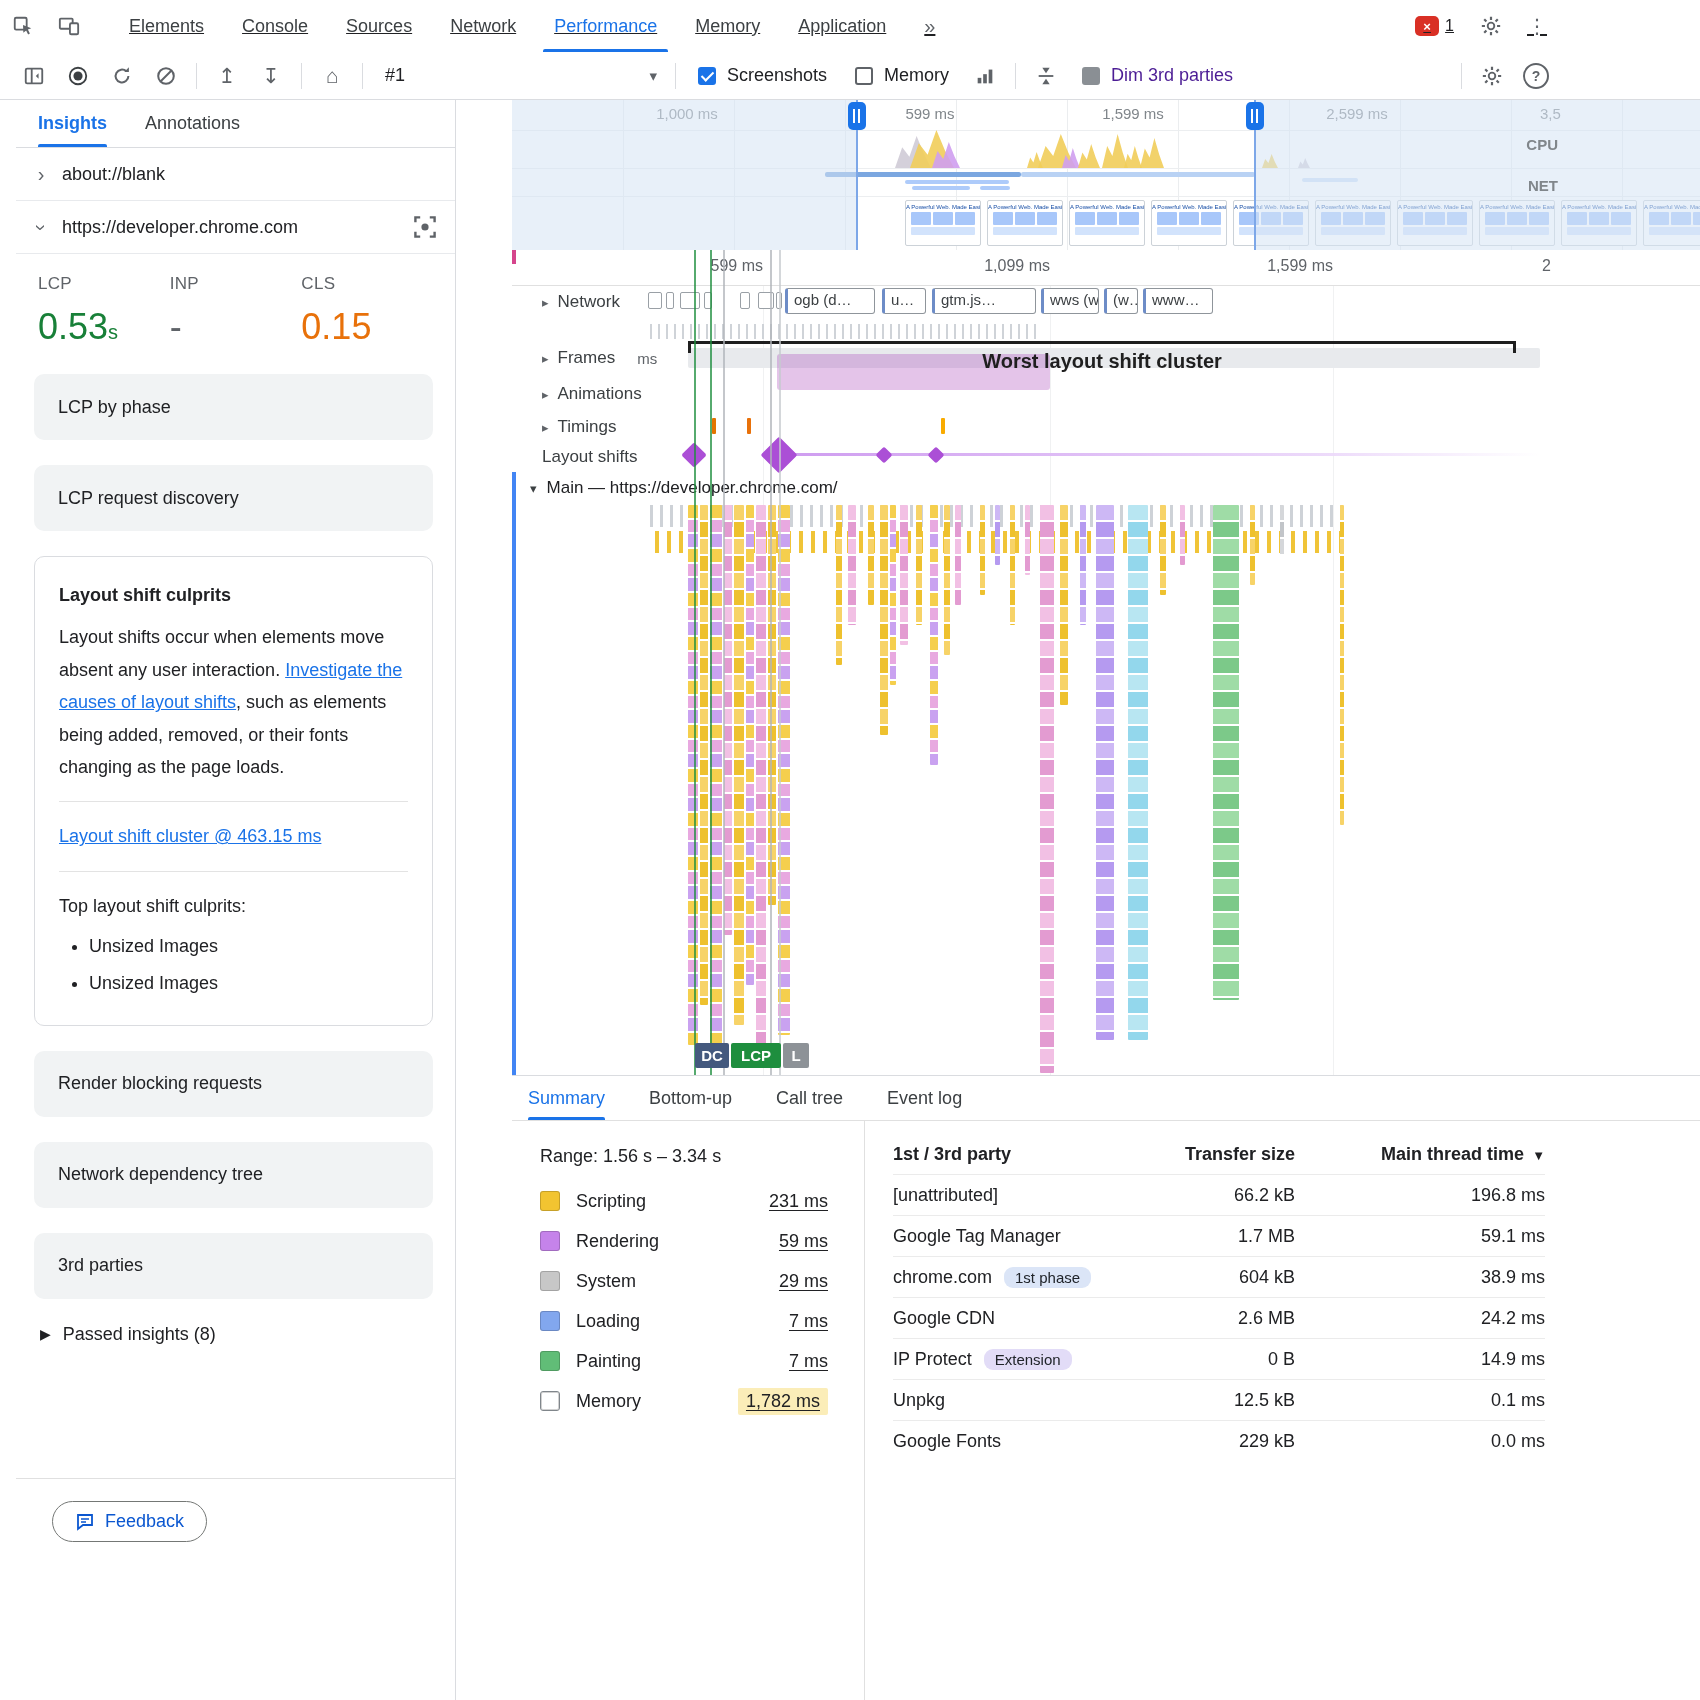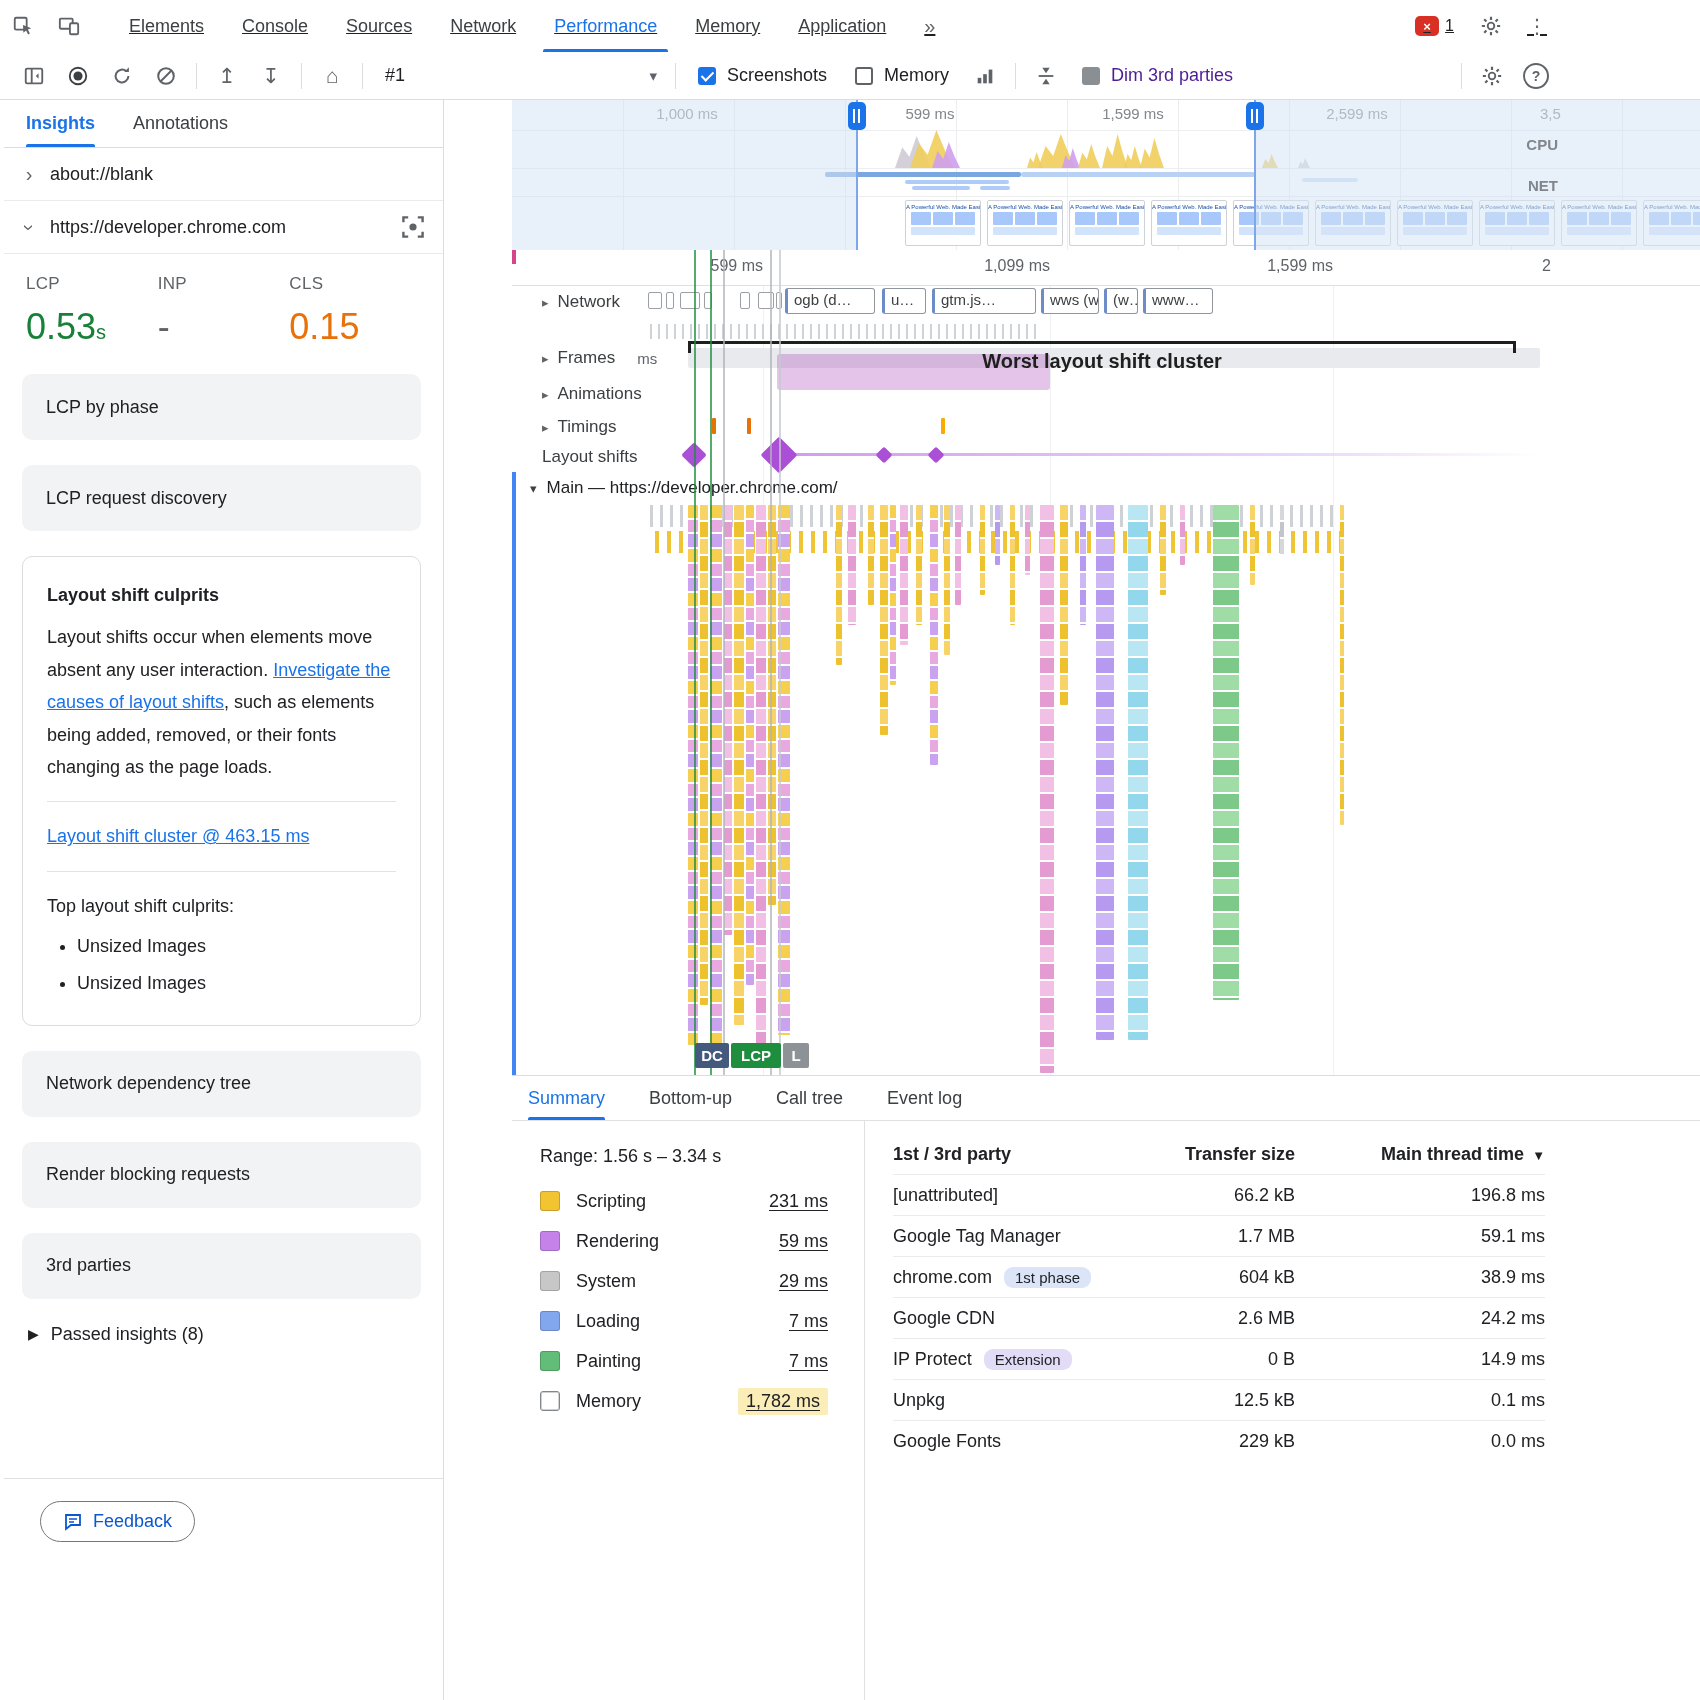--- a/index.html
+++ b/index.html
@@ -30,21 +30,21 @@
   .cb-group{display:flex;align-items:center;margin:8px 14px;font-size:18px;color:#202124;flex:0 0 auto;}
   .cb{width:18px;height:18px;border:2px solid #5f6368;border-radius:3px;margin-right:11px;box-sizing:border-box;flex:0 0 auto;}
   .cb.checked{background:#1a73e8;border-color:#1a73e8;position:relative;}
   .cb.checked::after{content:"";position:absolute;left:4px;top:0px;width:5px;height:10px;border:solid #fff;border-width:0 2.5px 2.5px 0;transform:rotate(45deg);}
   .cb.dim{background:#8a8f94;border-color:#8a8f94;}
   .cb-group.disabled{color:#4c1d95;}
   .toolbar-right{margin-left:auto;display:flex;align-items:center;padding-right:142px;}
   .help-circle{width:22px;height:22px;border:2px solid #5f6368;border-radius:50%;display:flex;align-items:center;justify-content:center;
                font-size:14px;font-weight:bold;color:#5f6368;}
   
-  .sidebar{position:absolute;top:100px;left:4px;width:440px;height:1600px;border-right:1px solid #dadce0;background:#fff;box-sizing:border-box;}
+  .sidebar{position:absolute;top:100px;left:16px;width:440px;height:1600px;border-right:1px solid #dadce0;background:#fff;box-sizing:border-box;}
   .sb-tabs{height:47px;display:flex;align-items:center;border-bottom:1px solid #dadce0;padding-left:22px;}
   .sb-tab{font-size:18px;color:#3c4043;margin-right:38px;height:47px;display:flex;align-items:center;position:relative;}
   .sb-tab.active{color:#1a73e8;font-weight:bold;}
   .sb-tab.active::after{content:"";position:absolute;left:0;right:0;bottom:0;height:3px;background:#1a73e8;border-radius:2px 2px 0 0;}
   .site-row{height:52px;display:flex;align-items:center;border-bottom:1px solid #e8eaed;padding:0 18px;font-size:18px;color:#202124;}
   .chev{color:#5f6368;font-size:20px;margin-right:14px;display:inline-block;width:14px;text-align:center;}
   .chev.down{transform:rotate(90deg);}
   .site-row .spacer{flex:1;}
   .metrics{display:flex;padding:20px 22px 26px;}
   .metric{width:135px;}
@@ -330,22 +330,22 @@
         </p>
         <div class="hr"></div>
         <a class="link">Layout shift cluster @ 463.15 ms</a>
         <div class="hr"></div>
         <div>Top layout shift culprits:</div>
         <ul>
           <li>Unsized Images</li>
           <li>Unsized Images</li>
         </ul>
       </div>
+      <div class="card">Render blocking requests</div>
       <div class="card">Network dependency tree</div>
-      <div class="card">Render blocking requests</div>
       <div class="card">3rd parties</div>
       <div class="passed">
         <span class="tri">▶</span>
         <span>Passed insights (8)</span>
       </div>
     </div>
     <div class="sb-footer">
       <button class="feedback-btn">
         <span>
           <svg width="20" height="20" viewBox="0 0 20 20">

